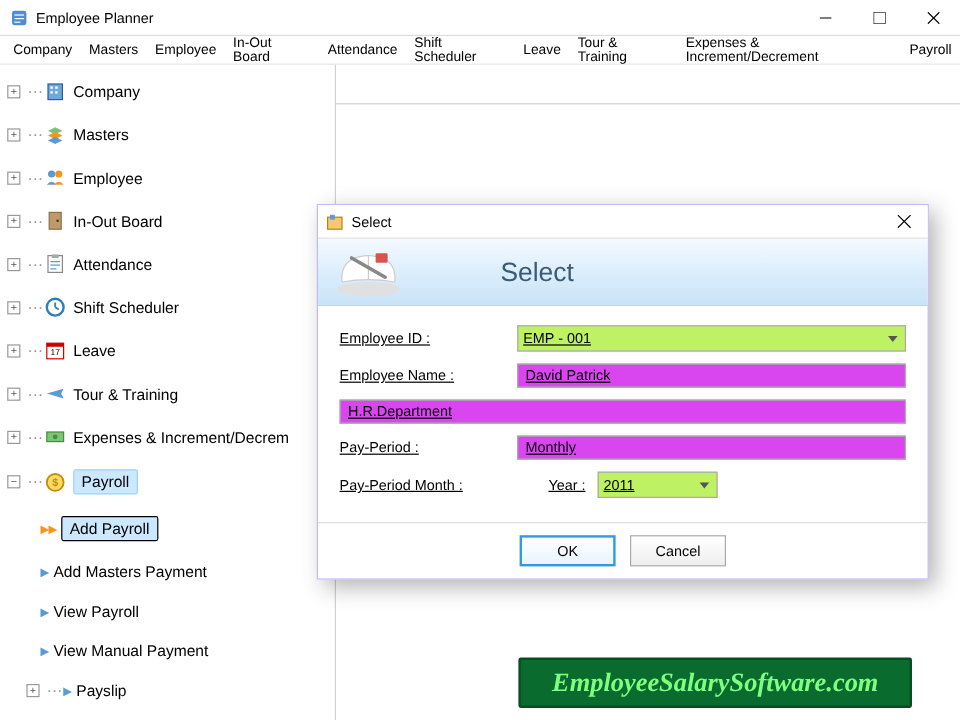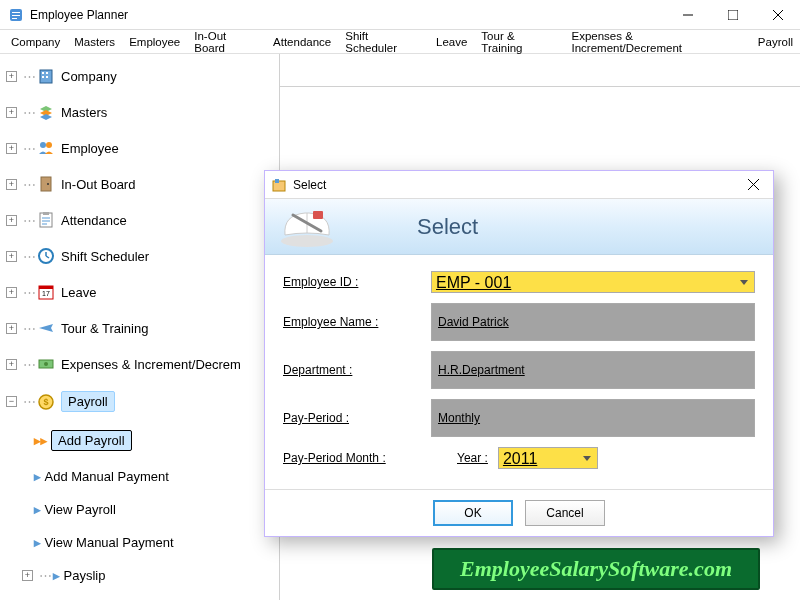--- a/index.html
+++ b/index.html
@@ -35,22 +35,22 @@
 .dlg-titlebar { height: 28px; background: #fff; display: flex; align-items: center; padding-left: 6px; border-bottom: 1px solid #ddd; }
 .dlg-title-icon { width: 16px; height: 16px; margin-right: 6px; }
 .dlg-title-text { flex: 1; font-size: 12px; }
 .dlg-close { width: 40px; height: 28px; display: flex; align-items: center; justify-content: center; font-size: 14px; }
 .dlg-banner { height: 56px; background: linear-gradient(#f5faff,#dceefc,#c9e3f7); display: flex; align-items: center; padding-left: 12px; border-bottom: 1px solid #bcd4e6; }
 .dlg-banner-icon { width: 60px; height: 44px; margin-right: 80px; }
 .dlg-banner-text { font-size: 22px; color: #3a5a7a; font-family: 'Segoe UI Light', 'Segoe UI', sans-serif; font-weight: 300; }
 .dlg-body { padding: 16px 18px 10px 18px; }
 .form-row { display: flex; align-items: center; margin-bottom: 10px; font-size: 12px; text-decoration: underline; }
 .form-label { width: 148px; color: #000; }
-.form-input { flex: 1; height: 38px; border: 1px solid #aaa; padding: 2px 6px; font-size: 12px; background: #a3a3a3; }
-.form-select { flex: 1; height: 22px; border: 1px solid #aaa; padding: 2px 4px; font-size: 16px; background: #fde047; position: relative; display: flex; }
+.form-input { flex: 1; height: 20px; border: 1px solid #aaa; padding: 2px 6px; font-size: 12px; background: #d946ef; }
+.form-select { flex: 1; height: 22px; border: 1px solid #aaa; padding: 2px 4px; font-size: 12px; background: #bef264; position: relative; display: flex; align-items: center; }
 .form-select::after { content: ''; position: absolute; right: 6px; top: 8px; border-left: 4px solid transparent; border-right: 4px solid transparent; border-top: 5px solid #555; }
 .form-select.sm { flex: 0 0 100px; }
 .year-label { margin: 0 10px 0 26px; text-align: right; }
 .dlg-footer { border-top: 1px solid #ddd; padding: 10px; display: flex; justify-content: center; gap: 12px; }
 .dlg-btn { width: 80px; height: 26px; border: 1px solid #aaa; background: linear-gradient(#fff,#eee); font-size: 12px; cursor: pointer; }
 .dlg-btn.primary { border: 2px solid #3399dd; background: linear-gradient(#fff,#e8f4fd); }
 
 .watermark { position: absolute; right: 40px; bottom: 10px; background: #0a6b2e; color: #7fff7f; font-family: 'Comic Sans MS', cursive; font-size: 22px; font-weight: bold; padding: 6px 26px; border: 2px solid #064d20; border-radius: 2px; font-style: italic; }
 </style>
 </head>
@@ -231,21 +231,21 @@
         <span class="tree-label">Payroll</span>
       </div>
     <div class="tree-item-gap"></div>
     <div class="tree-item sub sub-selected">
         <span class="sub-arrow">▸▸</span>
         <span class="tree-label">Add Payroll</span>
       </div>
     <div class="tree-item-gap"></div>
     <div class="tree-item sub">
         <span class="sub-arrow blue">▸</span>
-        <span class="tree-label">Add Manual Payment</span>
+        <span class="tree-label">Add Masters Payment</span>
       </div>
     <div class="tree-item-gap"></div>
     <div class="tree-item sub">
         <span class="sub-arrow blue">▸</span>
         <span class="tree-label">View Payroll</span>
       </div>
     <div class="tree-item-gap"></div>
     <div class="tree-item sub">
         <span class="sub-arrow blue">▸</span>
         <span class="tree-label">View Manual Payment</span>
@@ -292,21 +292,20 @@
       <span class="form-label">Employee ID :</span>
       <div class="form-select">
           <span>EMP - 001</span>
         </div>
     </div>
     <div class="form-row">
       <span class="form-label">Employee Name :</span>
       <input class="form-input" value="David Patrick" style="">
     </div>
     <div class="form-row">
-      <span class="form-label">Department :</span>
       <input class="form-input" value="H.R.Department" style="">
     </div>
     <div class="form-row">
       <span class="form-label">Pay-Period :</span>
       <input class="form-input" value="Monthly" style="">
     </div>
     <div class="form-row">
       <span class="form-label">Pay-Period Month :</span>
       <span class="year-label">Year :</span>
       <div class="form-select sm">

